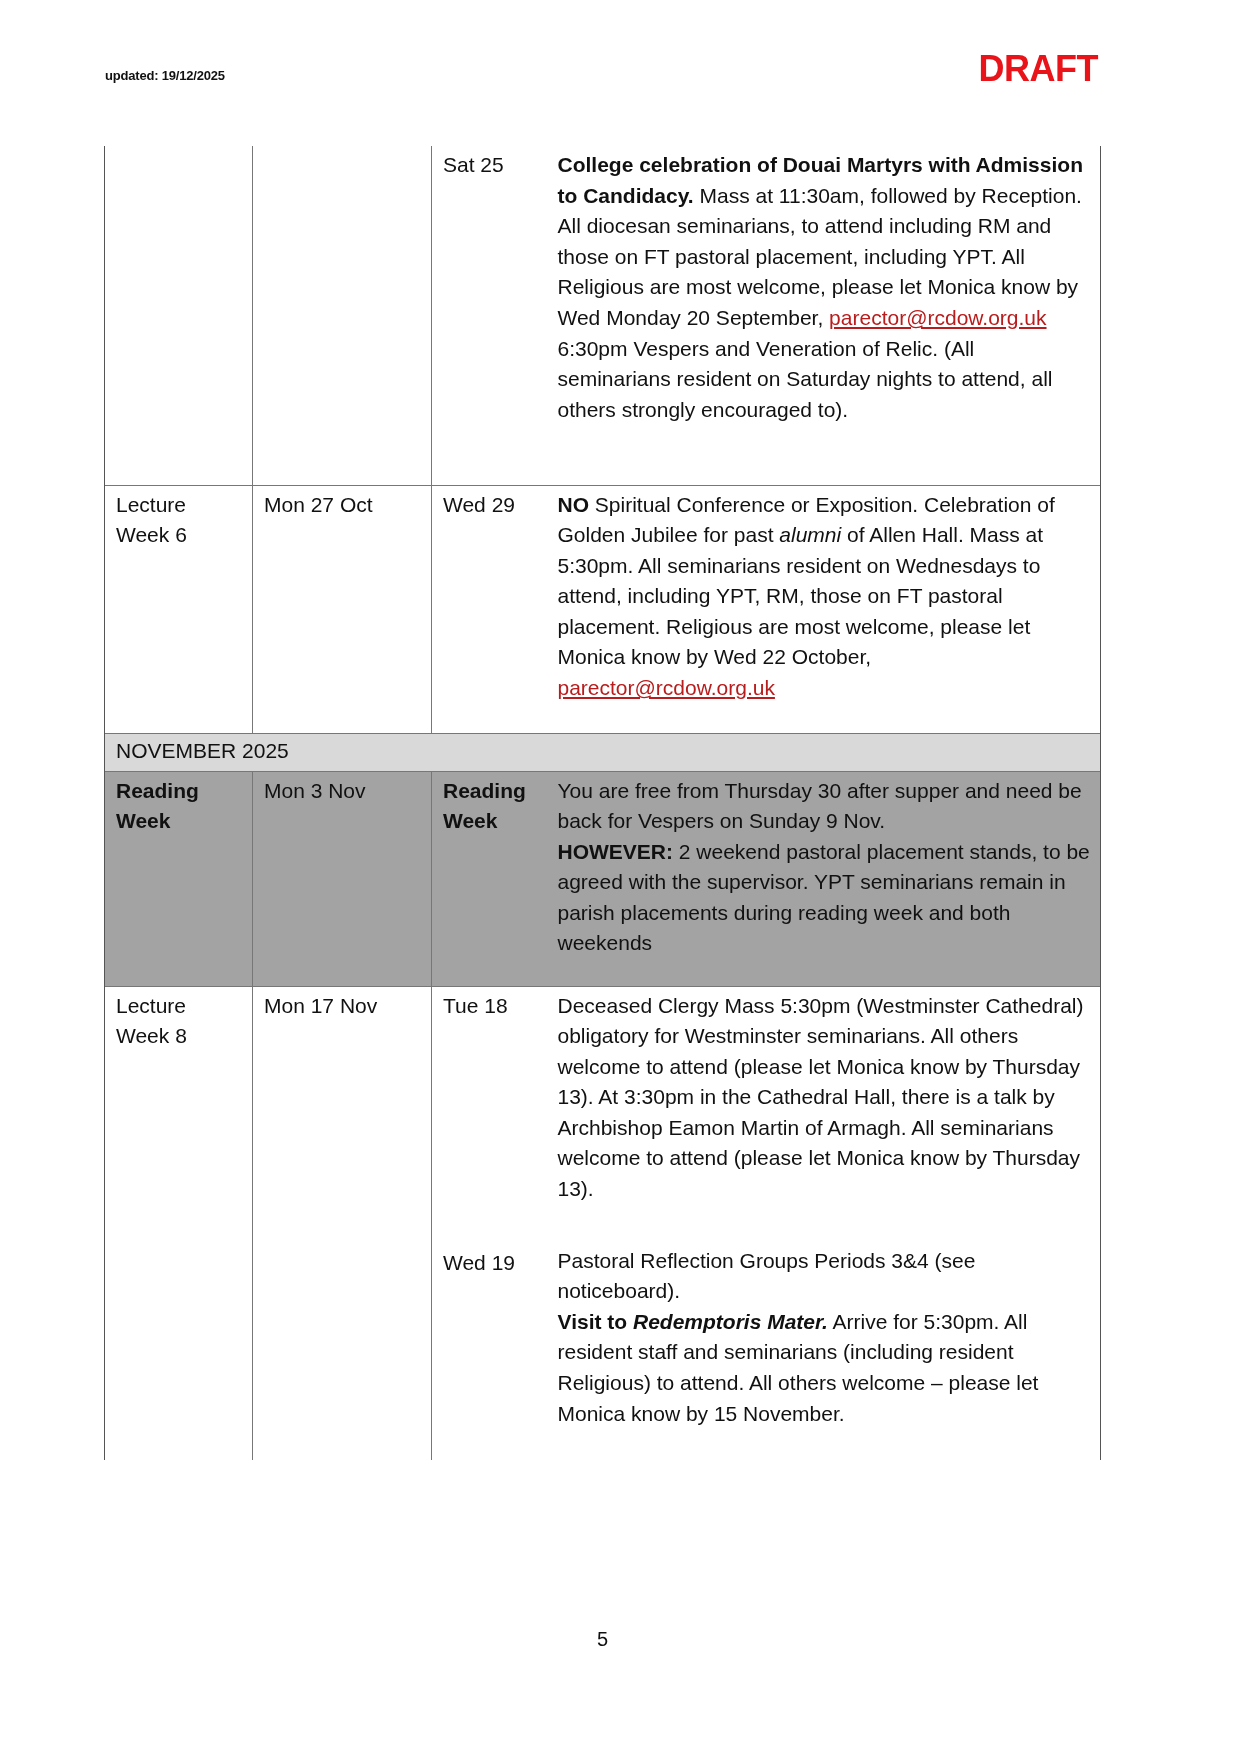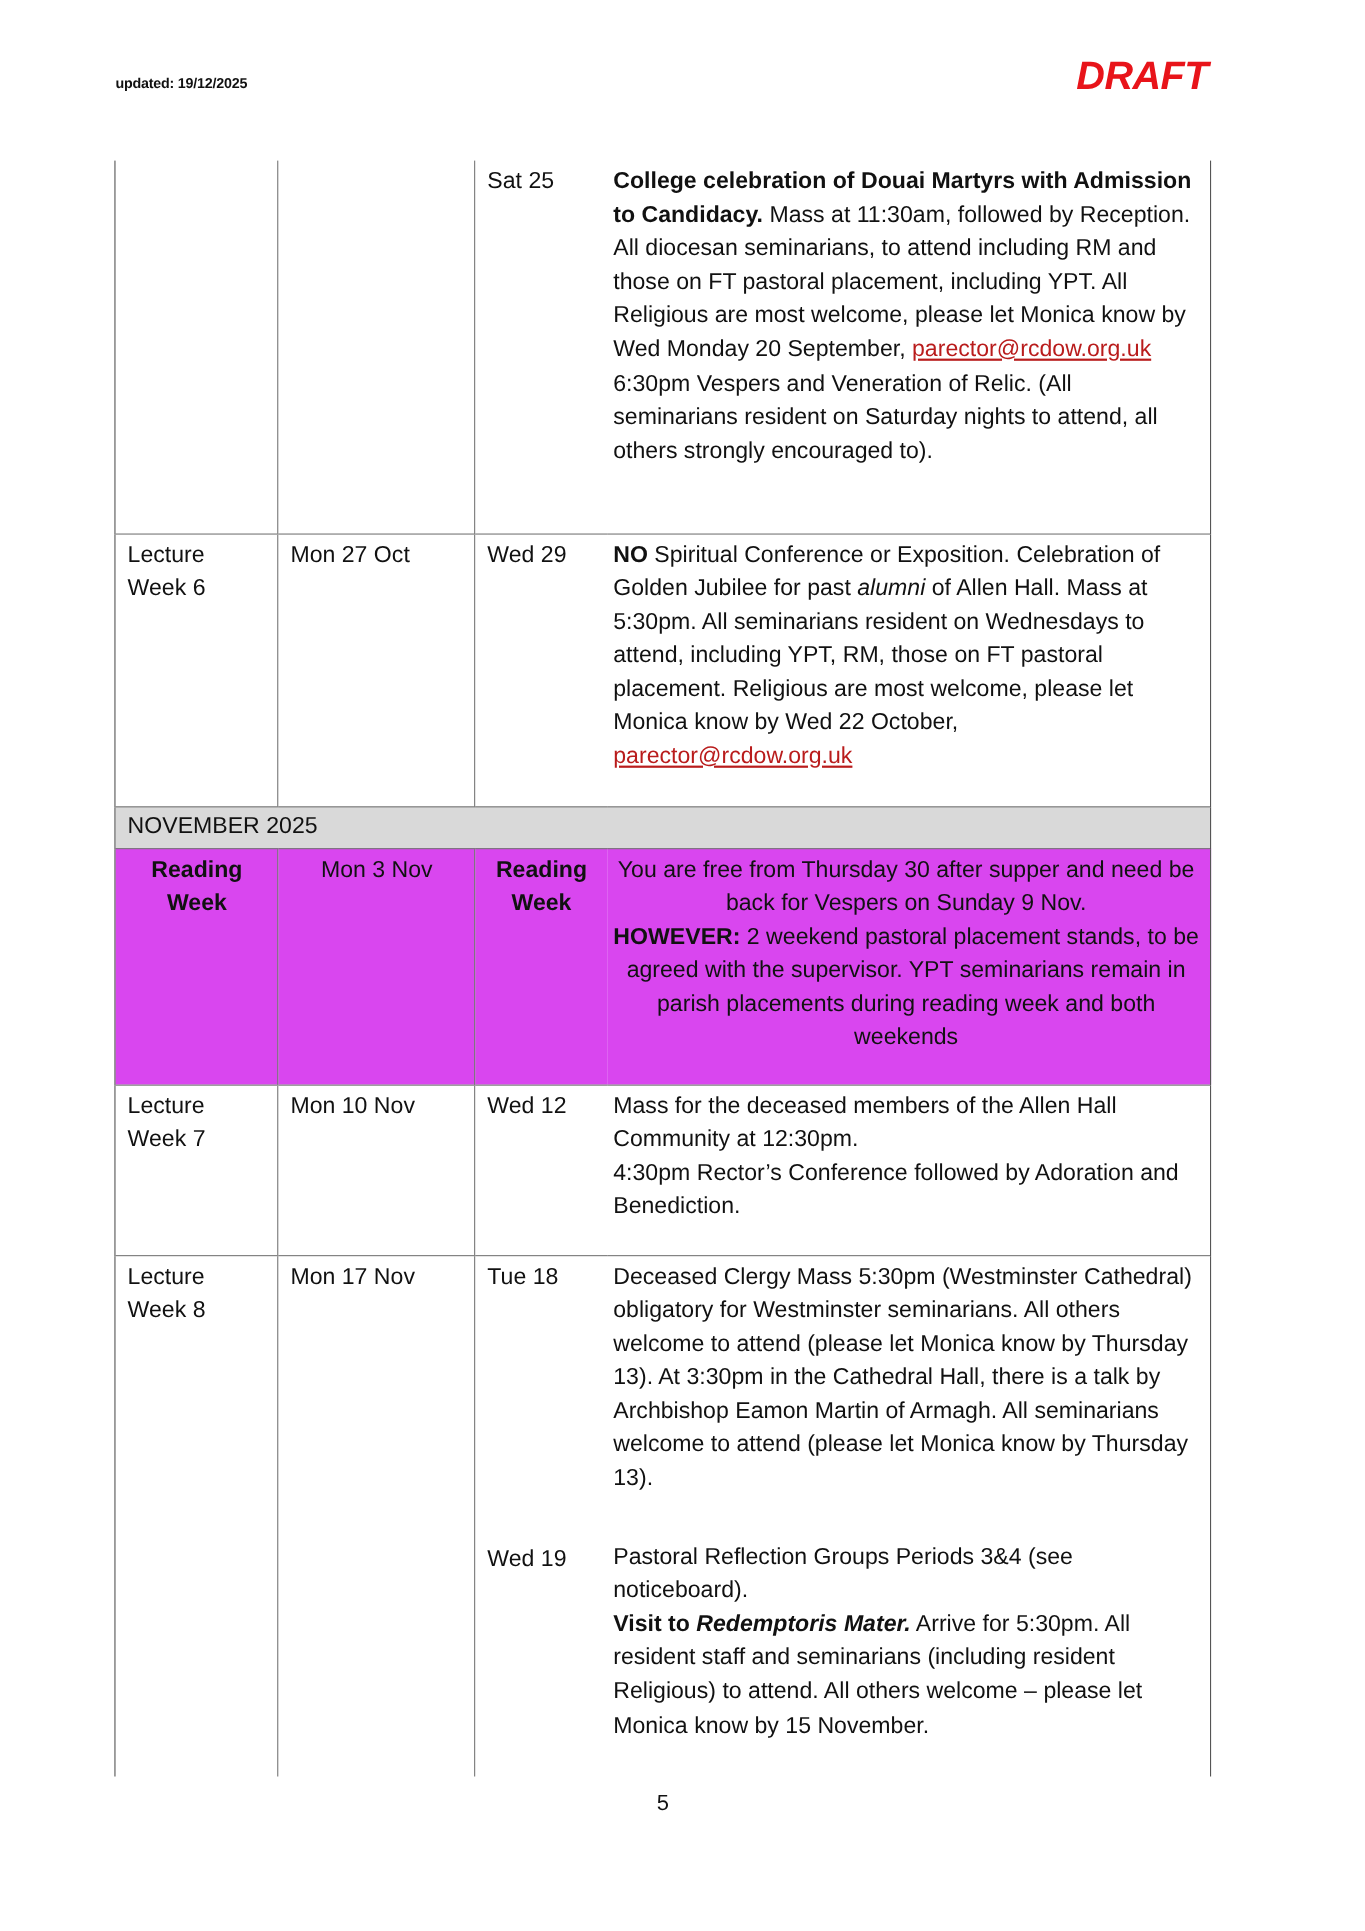--- a/index.html
+++ b/index.html
@@ -1,30 +1,30 @@
 <!DOCTYPE html>
 <html><head>
 <meta charset="utf-8">
 <style>
   html, body { margin: 0; padding: 0; background: #ffffff; }
   body { width: 1241px; height: 1755px; position: relative; overflow: hidden;
          font-family: "Liberation Sans", "DejaVu Sans", sans-serif; color: #111; }
   .updated { position: absolute; left: 105px; top: 68px; font-size: 13px; font-weight: bold; letter-spacing: -0.2px; }
-  .draft { position: absolute; right: 143px; top: 48px; font-size: 36px; font-weight: bold; color: #e8141a; letter-spacing: -0.5px; font-style: italic; }
+  .draft { position: absolute; right: 143px; top: 48px; font-size: 36px; font-weight: bold; color: #e8141a; letter-spacing: -0.5px; }
   .page-num { position: absolute; left: 0; width: 1205px; text-align: center; top: 1628px; font-size: 20px; }
 
   table.cal { position: absolute; left: 104px; top: 146px; width: 996px; border-collapse: collapse;
               font-size: 21px; line-height: 30.6px; table-layout: fixed; }
   table.cal td { vertical-align: top; padding: 4px 10px 0 11px; margin-top: 20px; }
   table.cal td.c1 { border-left: 1.5px solid #555; }
   table.cal td.c2 { border-left: 1.5px solid #777; }
   table.cal td.c3 { border-left: 1.5px solid #777; }
   table.cal td.c4 { border-right: 1.5px solid #555; padding-left: 6px; }
   table.cal tr.ruled td { border-top: 1.5px solid #777; }
-  table.cal tr.shaded td { background: #d946ef; text-align: center; }
+  table.cal tr.shaded td { background: #a3a3a3; }
   table.cal tr.month td { background: #d9d9d9; border-left: 1.5px solid #555; border-right: 1.5px solid #555; border-top: 1.5px solid #777; font-weight: normal; padding-top: 2px; padding-bottom: 3px; }
   .b { font-weight: bold; }
   .i { font-style: italic; }
   .bi { font-weight: bold; font-style: italic; }
   a.link { color: #b91c1c; text-decoration: underline; }
   .gap { height: 26px; }
 </style>
 </head>
 <body>
 
@@ -66,29 +66,20 @@
   <tr class="ruled shaded" style="height:215px">
     <td class="c1 b">Reading Week</td>
     <td class="c2">Mon 3 Nov</td>
     <td class="c3 b">Reading Week</td>
     <td class="c4">
       <span>You are free from Thursday 30 after supper and need be back for Vespers on Sunday 9 Nov.</span><br>
       <span class="b">HOWEVER:</span><span> 2 weekend pastoral placement stands, to be agreed with the supervisor. YPT seminarians remain in parish placements during reading week and both weekends</span>
     </td>
   </tr>
 
-  <tr class="ruled" style="height:155px">
-    <td class="c1">Lecture Week 7</td>
-    <td class="c2">Mon 10 Nov</td>
-    <td class="c3">Wed 12</td>
-    <td class="c4">
-      <span>Mass for the deceased members of the Allen Hall Community at 12:30pm.</span><br>
-      <span>4:30pm Rector’s Conference followed by Adoration and Benediction.</span>
-    </td>
-  </tr>
 
   <tr class="ruled" style="height:474px">
     <td class="c1">Lecture Week 8</td>
     <td class="c2">Mon 17 Nov</td>
     <td class="c3">
       <div>Tue 18</div>
       <div style="height:227px"></div>
       <div>Wed 19</div>
     </td>
     <td class="c4">

